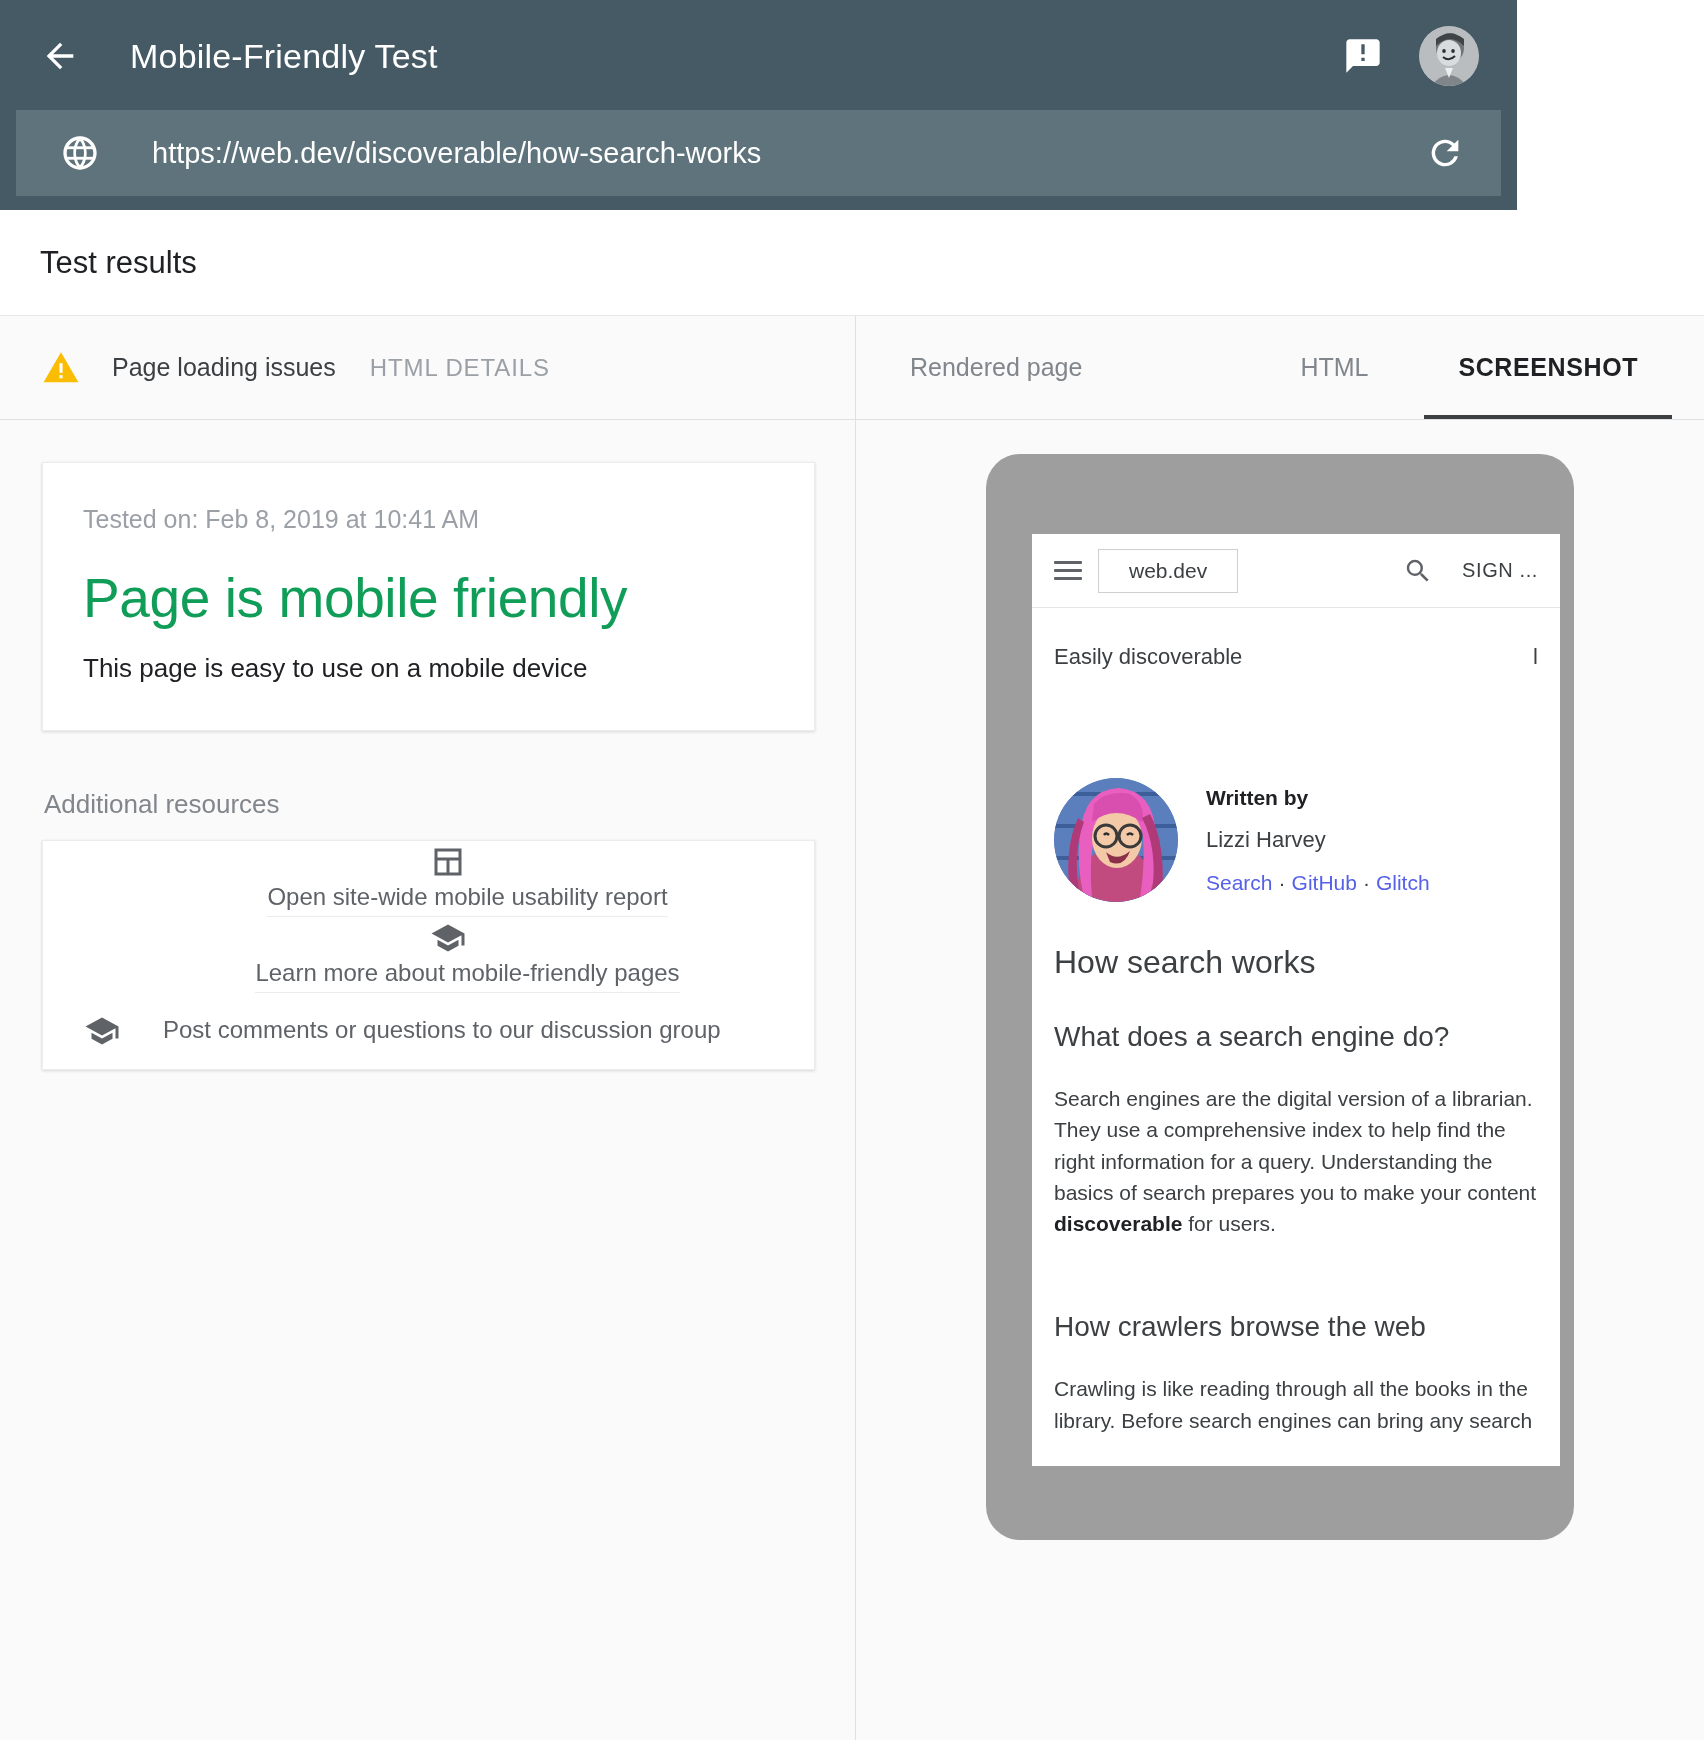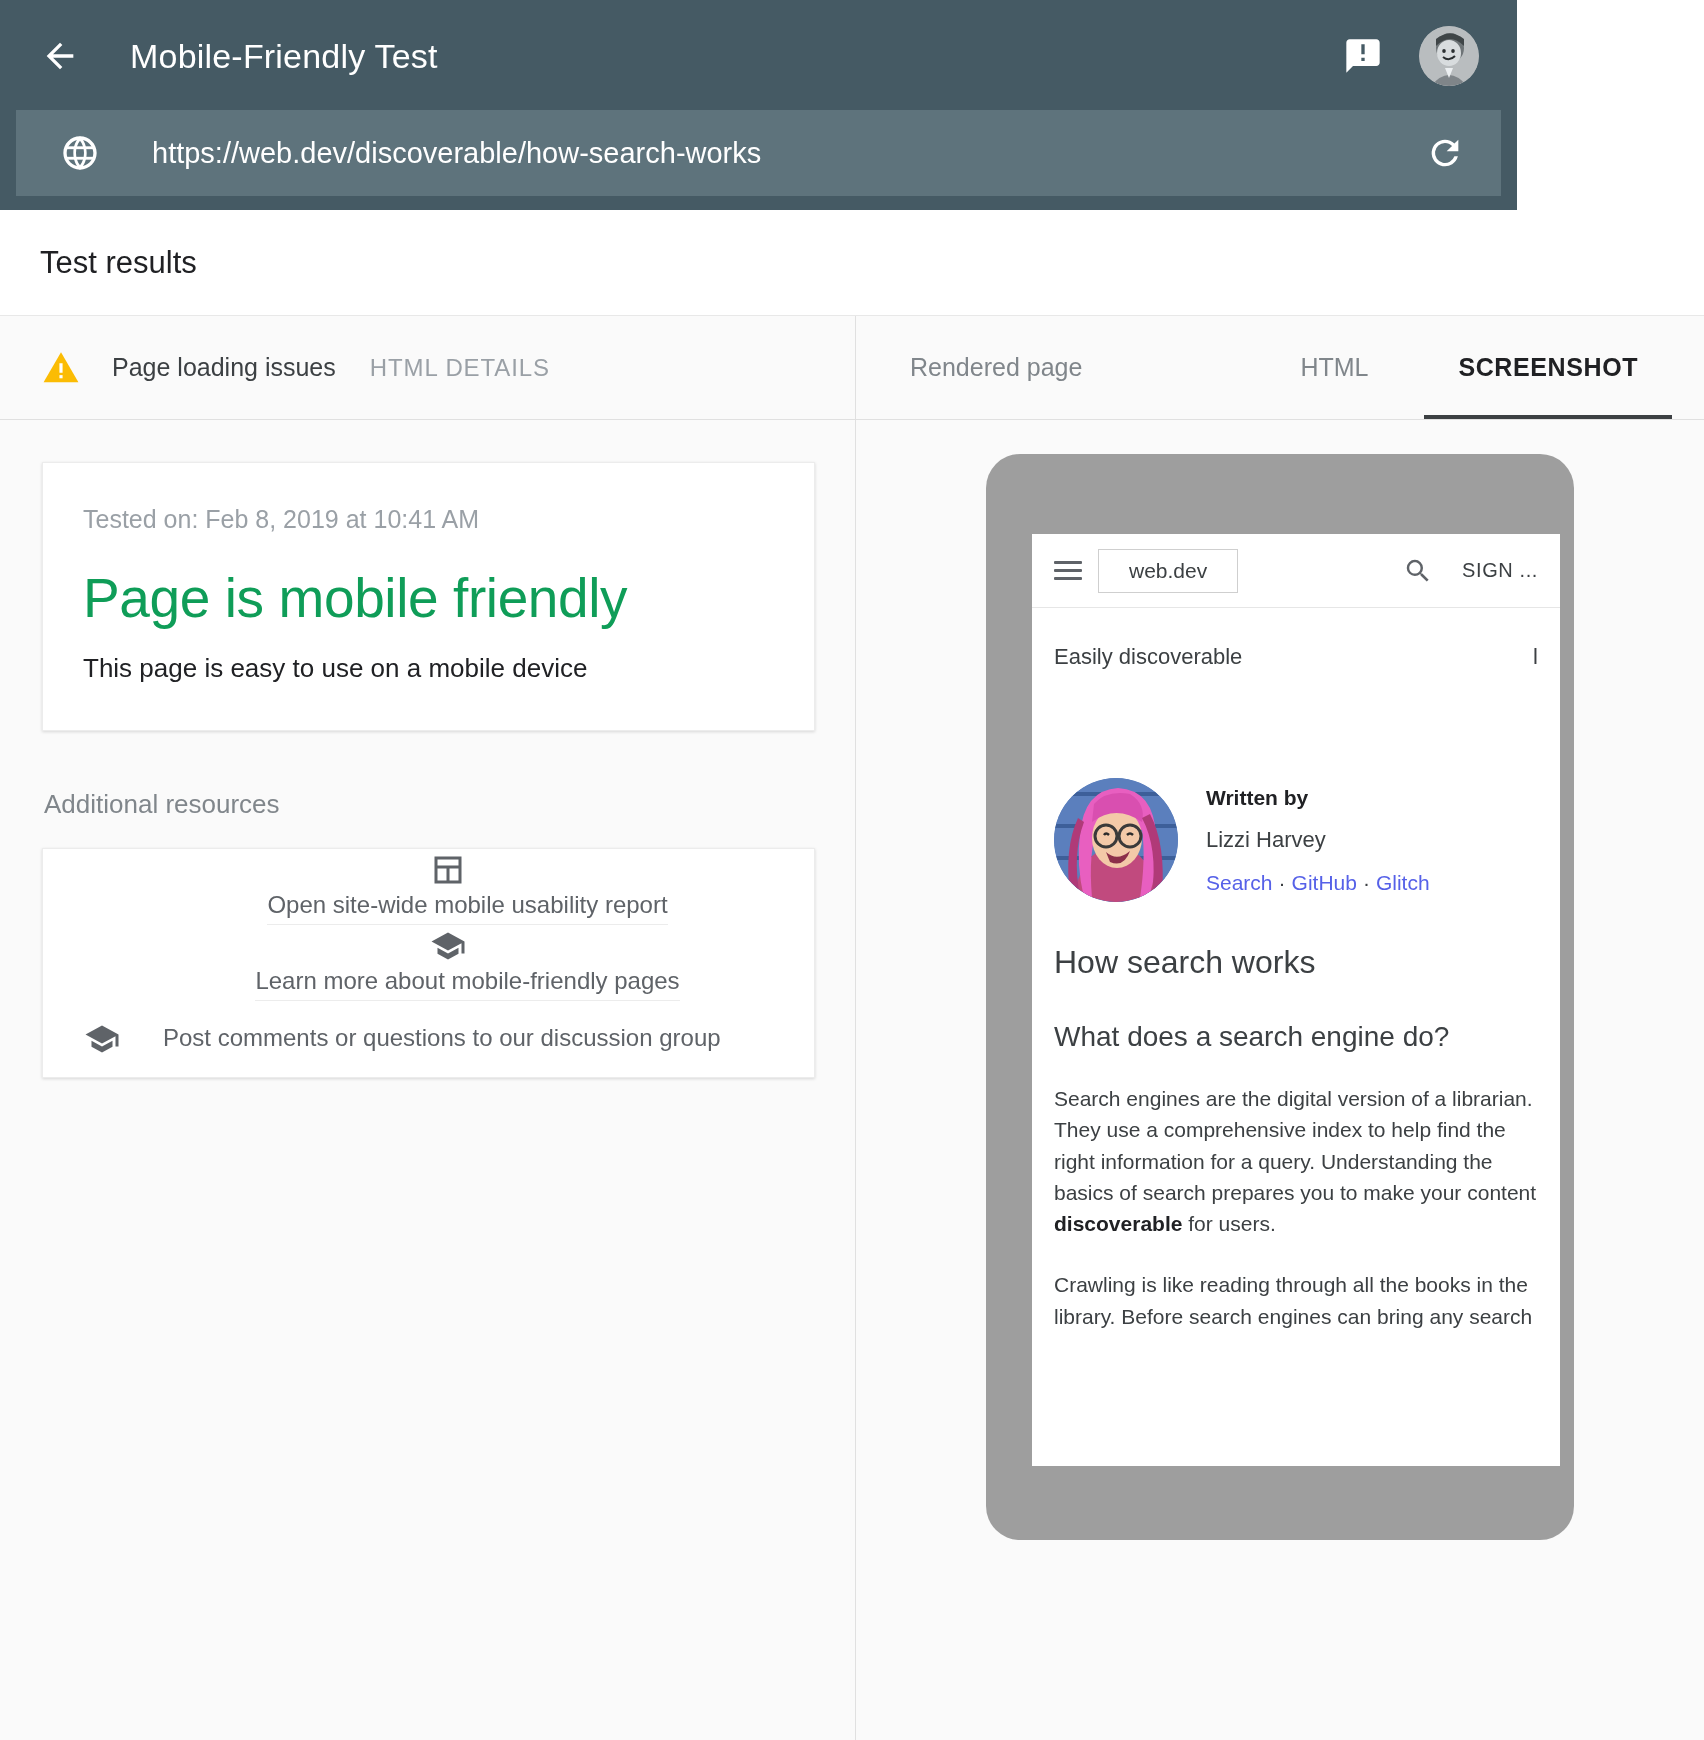--- a/index.html
+++ b/index.html
@@ -212,21 +212,21 @@
     margin-bottom: 24px;
   }
   .verdict-sub {
     font-size: 26px;
     color: #202124;
   }
 
   .section-title {
     font-size: 26px;
     color: #80868b;
-    margin: 58px 0 28px 2px;
+    margin: 58px 0 20px 2px;
   }
   .resources-card {
     background: #ffffff;
     border: 1px solid #ececec;
     box-shadow: 0 1px 3px rgba(0,0,0,0.14);
   }
   .resource-row {
     display: flex;
     align-items: center;
     height: 76px;
@@ -533,20 +533,21 @@
                 <div class="p-links">
                   <a>Search</a><span class="sep">·</span><a>GitHub</a><span class="sep">·</span><a>Glitch</a>
                 </div>
               </div>
             </div>
 
             <div class="p-h1">How search works</div>
             <div class="p-h2">What does a search engine do?</div>
             <div class="p-para"><span>Search engines are the digital version of a librarian. They use a comprehensive index to help find the right information for a query. Understanding the basics of search prepares you to make your content </span><b>discoverable</b><span> for users.</span></div>
 
+            <div class="p-h2 second">How crawlers browse the web</div>
             <div class="p-para">Crawling is like reading through all the books in the library. Before search engines can bring any search</div>
 
           </div>
         </div>
       </div>
     </div>
 
   </div>
 </div>
 

